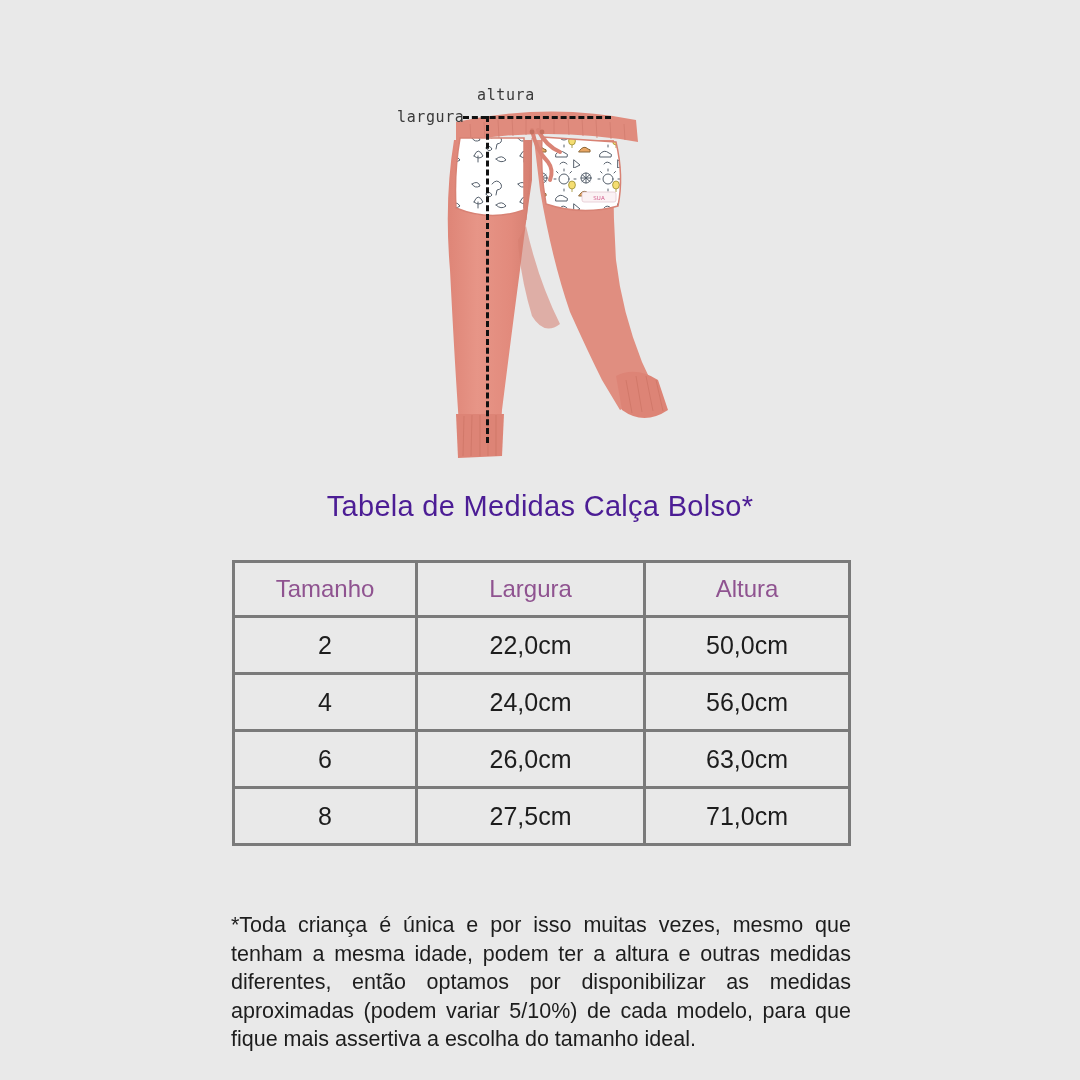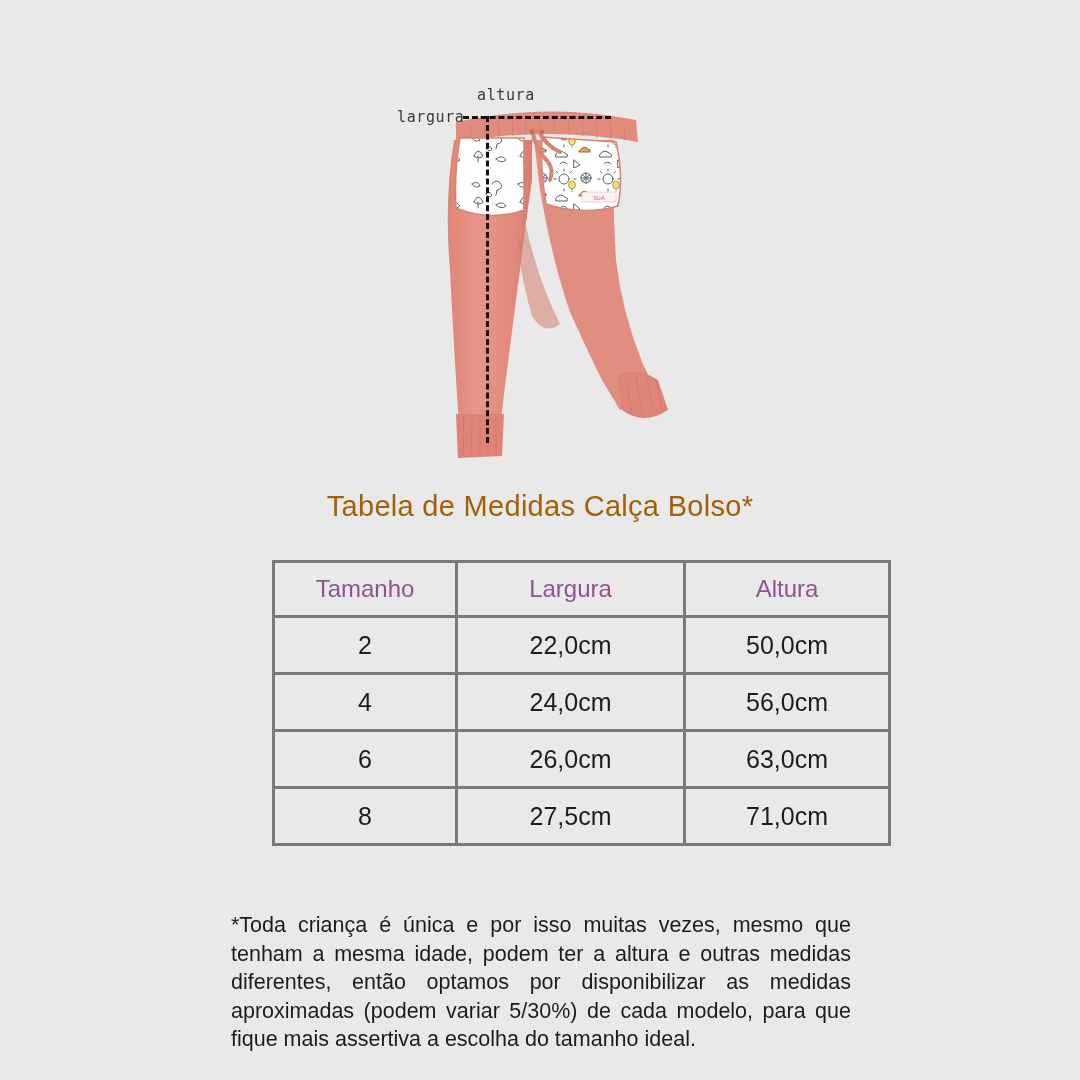--- a/index.html
+++ b/index.html
@@ -66,33 +66,32 @@
 
   
   #table-title {
     position: absolute;
     left: 0;
     top: 490px;
     width: 1080px;
     text-align: center;
     font-size: 29px;
     font-weight: 400;
-    color: #a16207;
+    color: #4c1d95;
     letter-spacing: 0.3px;
   }
 
   
   #measure-table {
     position: absolute;
     left: 232px;
     top: 560px;
     width: 616px;
     border-collapse: collapse;
     table-layout: fixed;
-    margin-left: 40px;
   }
   #measure-table td,
   #measure-table th {
     border: 3px solid #7a7a7a;
     height: 54px;
     text-align: center;
     vertical-align: middle;
     background: #E9E9E9;
     font-weight: 400;
     padding: 0;
@@ -277,13 +276,13 @@
       <td>63,0cm</td>
     </tr>
     <tr>
       <td>8</td>
       <td>27,5cm</td>
       <td>71,0cm</td>
     </tr>
   </tbody>
 </table>
 
-<div id="footnote">*Toda criança é única e por isso muitas vezes, mesmo que tenham a mesma idade, podem ter a altura e outras medidas diferentes, então optamos por disponibilizar as medidas aproximadas (podem variar 5/30%) de cada modelo, para que fique mais assertiva a escolha do tamanho ideal.</div>
+<div id="footnote">*Toda criança é única e por isso muitas vezes, mesmo que tenham a mesma idade, podem ter a altura e outras medidas diferentes, então optamos por disponibilizar as medidas aproximadas (podem variar 5/10%) de cada modelo, para que fique mais assertiva a escolha do tamanho ideal.</div>
 
 </body></html>

